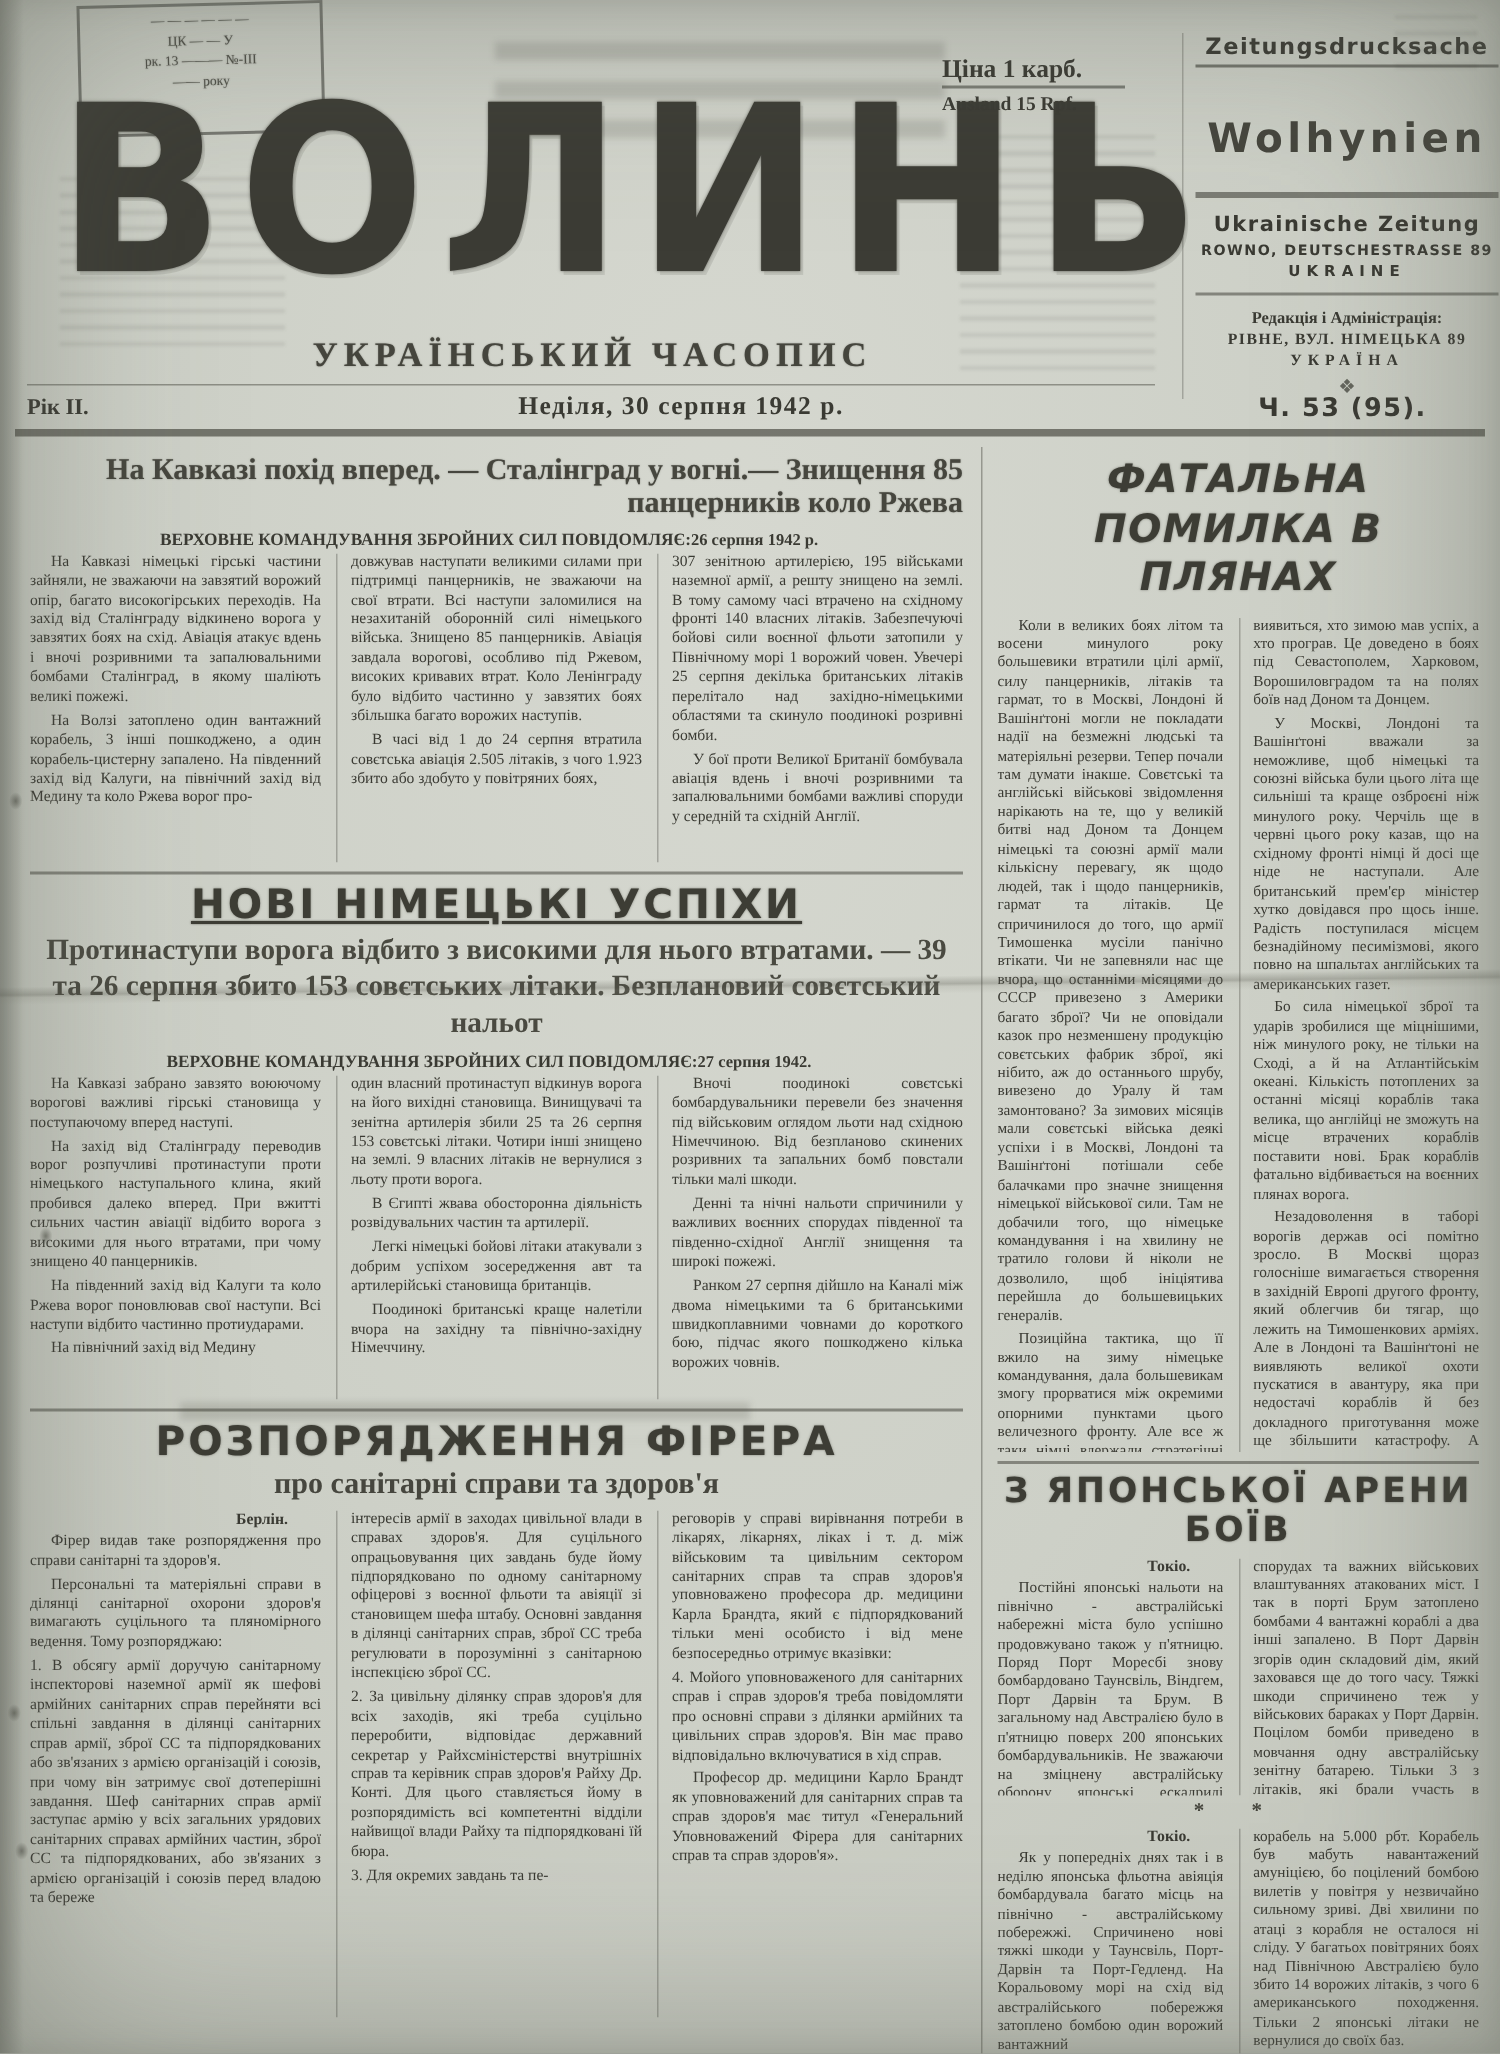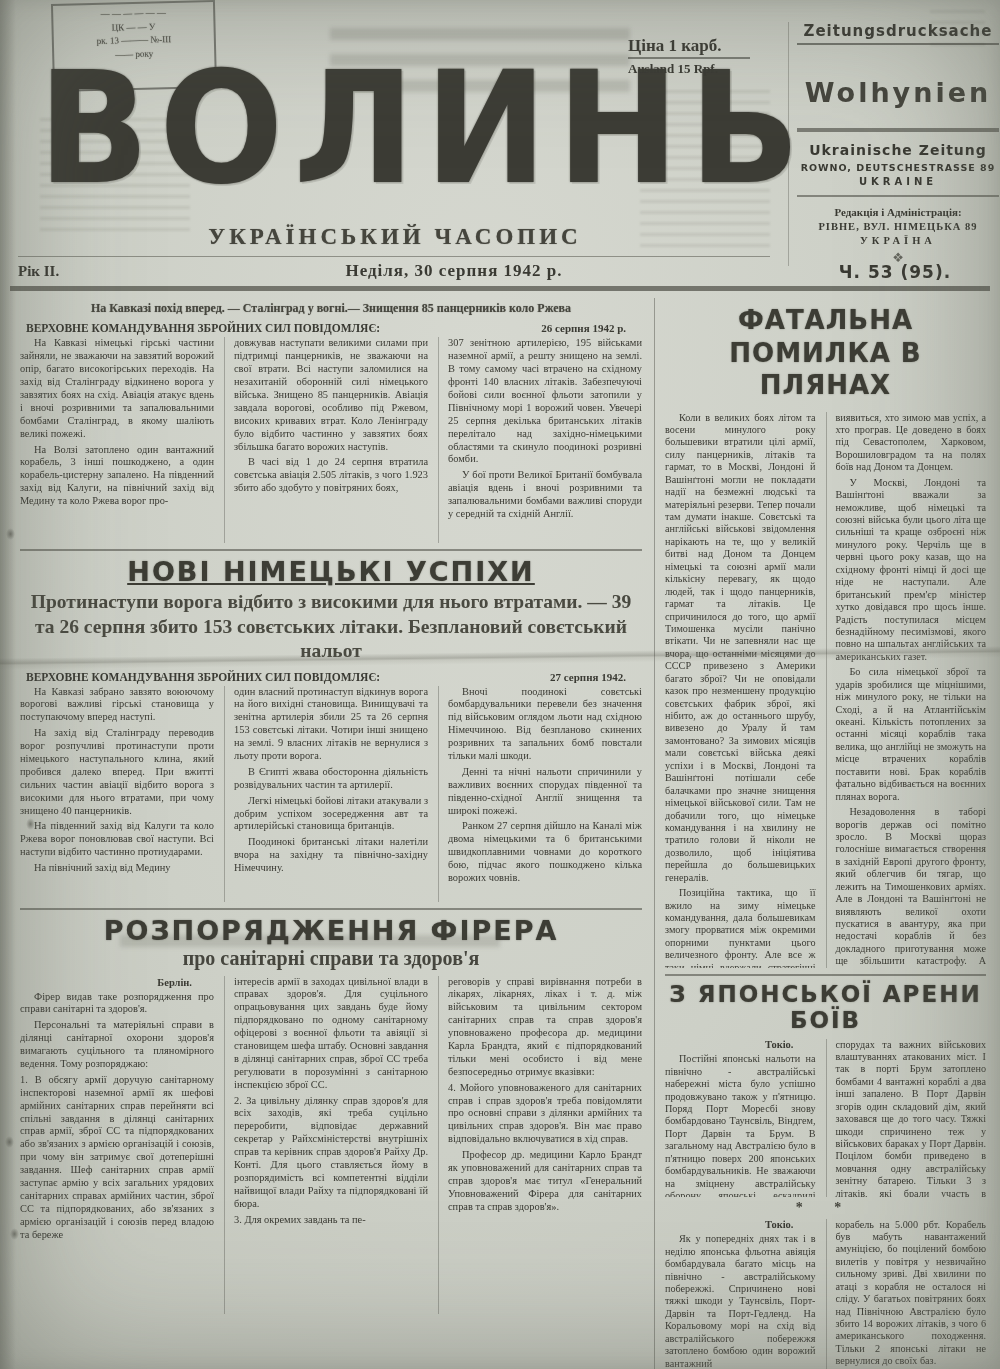--- a/index.html
+++ b/index.html
@@ -50,37 +50,37 @@
     font-family:"DejaVu Sans",sans-serif;font-weight:bold;font-size:17px;letter-spacing:1px;}
   .bigrule{position:absolute;left:10px;top:286px;width:980px;height:5px;
     background:rgba(58,58,50,.62);box-shadow:0 7px 0 -5px rgba(58,58,50,.45);}
   
   .content{position:absolute;left:20px;top:298px;width:966px;display:flex;gap:12px;}
   .leftsec{width:622px;flex:0 0 622px;}
   .rightsec{flex:1;border-left:1px solid rgba(60,60,52,.4);padding-left:10px;min-width:0;}
   .h-main{font-family:"DejaVu Sans",sans-serif;font-weight:bold;text-align:center;color:#3d3d35;
     text-shadow:0 0 1.5px rgba(60,60,52,.6);}
   .h1a{font-size:30px;letter-spacing:1px;margin-top:2px;}
-  .sub1{font-weight:bold;font-size:12px;line-height:1.12;text-align:center;color:#46463e;
+  .sub1{font-weight:bold;font-size:20px;line-height:1.12;text-align:right;color:#46463e;
     margin-top:4px;text-shadow:0 0 1px rgba(60,60,52,.5);}
-  .byline{display:flex;justify-content:space-between;align-items:baseline;
+  .byline{display:flex;justify-content:center;align-items:baseline;
     font-weight:bold;font-size:11.5px;margin:7px 2px 3px 6px;}
   .byline .bdate{font-weight:bold;font-size:11px;padding-right:14px;white-space:nowrap;}
   .cols{display:flex;gap:10px;overflow:hidden;}
   .col{flex:1;min-width:0;font-size:10.4px;line-height:1.24;text-align:justify;overflow:hidden;}
   .col + .col{border-left:1px solid rgba(60,60,52,.32);padding-left:9px;}
   .col p{margin:0 0 3px;text-indent:14px;}
   .col p.cont{text-indent:0;}
   .dateline{text-align:right;font-weight:bold;font-size:10.5px;padding-right:22px;margin-bottom:2px;}
   .art-rule{border-top:2px solid rgba(58,58,50,.5);margin:6px 0 5px;}
   .h2a{font-size:27px;letter-spacing:2px;text-decoration:underline;}
   .sub2{font-weight:bold;font-size:19.5px;line-height:1.25;text-align:center;color:#4a4a41;margin-top:3px;}
   .h3a{font-size:27px;letter-spacing:2px;}
   .sub3{font-weight:bold;font-size:20px;text-align:center;color:#46463e;margin-top:1px;margin-bottom:6px;}
-  .hF{font-size:26px;line-height:1.25;letter-spacing:1px;margin:6px 0 10px;}
+  .hF{font-size:26px;line-height:1.25;letter-spacing:1px;margin:6px 0 10px;font-style:italic;}
   .hJ{font-size:23px;letter-spacing:2px;margin:4px 0 6px;}
   .rcol{font-size:10.2px;line-height:1.22;}
   .starsep{text-align:center;font-size:14px;font-weight:bold;letter-spacing:14px;color:#45453d;margin:3px 0;}
   
   .smudge{position:absolute;pointer-events:none;filter:blur(1.2px);
     background:repeating-linear-gradient(180deg, rgba(72,72,64,.10) 0 3px, rgba(72,72,64,0) 3px 11px);}
   .smudge-head{position:absolute;pointer-events:none;filter:blur(2.2px);
     background:repeating-linear-gradient(180deg, rgba(70,70,62,.17) 0 12px, rgba(70,70,62,0) 12px 26px);}
   .crease{position:absolute;left:0;width:1000px;height:12px;pointer-events:none;
     background:linear-gradient(180deg, rgba(0,0,0,0), rgba(82,82,72,.30) 45%, rgba(140,140,128,.18) 60%, rgba(0,0,0,0));}
@@ -172,21 +172,21 @@
         <div class="col">
             <p>На Кавказі забрано завзято воюючому ворогові важливі гірські становища у поступаючому вперед наступі.</p>
             <p>На захід від Сталінграду переводив ворог розпучливі протинаступи проти німецького наступального клина, який пробився далеко вперед. При вжитті сильних частин авіації відбито ворога з високими для нього втратами, при чому знищено 40 панцерників.</p>
             <p>На південний захід від Калуги та коло Ржева ворог поновлював свої наступи. Всі наступи відбито частинно протиударами.</p>
             <p>На північний захід від Медину</p>
           </div>
         <div class="col">
             <p class="cont">один власний протинаступ відкинув ворога на його вихідні становища. Винищувачі та зенітна артилерія збили 25 та 26 серпня 153 совєтські літаки. Чотири інші знищено на землі. 9 власних літаків не вернулися з льоту проти ворога.</p>
             <p>В Єгипті жвава обосторонна діяльність розвідувальних частин та артилерії.</p>
             <p>Легкі німецькі бойові літаки атакували з добрим успіхом зосередження авт та артилерійські становища британців.</p>
-            <p>Поодинокі британські літаки налетіли вчора на західну та північно-західну Німеччину.</p>
+            <p>Поодинокі британські краще налетіли вчора на західну та північно-західну Німеччину.</p>
           </div>
         <div class="col">
             <p>Вночі поодинокі совєтські бомбардувальники перевели без значення під військовим оглядом льоти над східною Німеччиною. Від безпланово скинених розривних та запальних бомб повстали тільки малі шкоди.</p>
             <p>Денні та нічні нальоти спричинили у важливих воєнних спорудах південної та південно-східної Англії знищення та широкі пожежі.</p>
             <p>Ранком 27 серпня дійшло на Каналі між двома німецькими та 6 британськими швидкоплавними човнами до короткого бою, підчас якого пошкоджено кілька ворожих човнів.</p>
           </div>
       </div>
 
       <div class="art-rule"></div>
 

